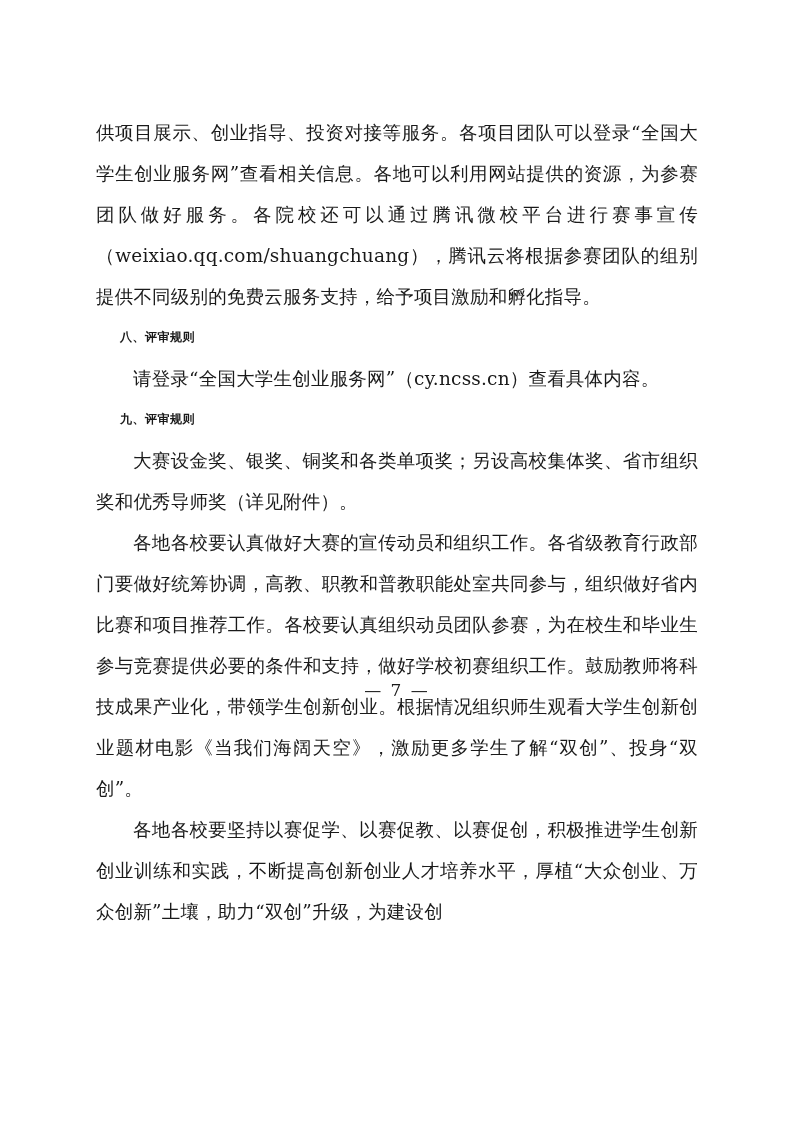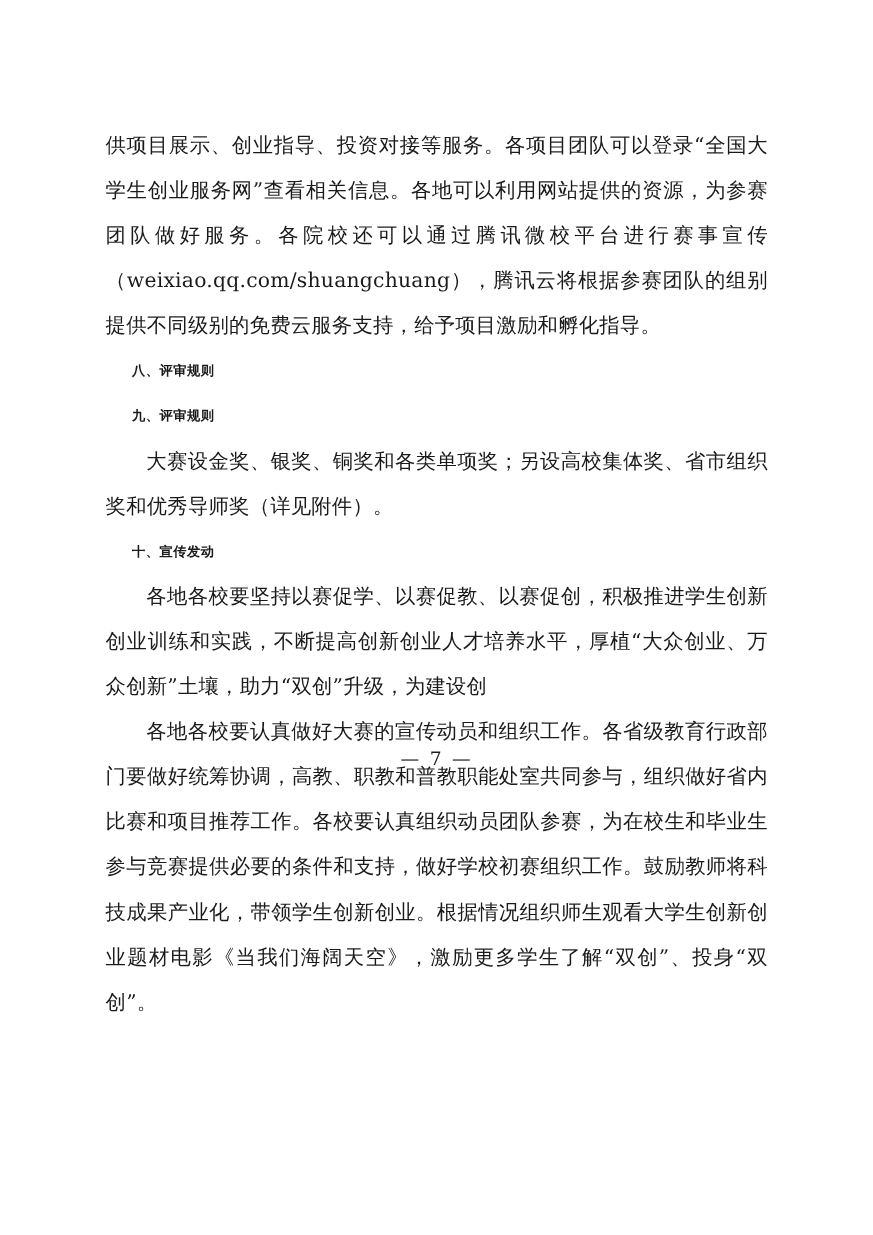--- a/index.html
+++ b/index.html
@@ -60,27 +60,27 @@
 </head>
 <body>
 
 <div class="page">
   <div class="doc-body">
 
     <p class="cont">供项目展示、创业指导、投资对接等服务。各项目团队可以登录“全国大学生创业服务网”查看相关信息。各地可以利用网站提供的资源，为参赛团队做好服务。各院校还可以通过腾讯微校平台进行赛事宣传（weixiao.qq.com/shuangchuang），腾讯云将根据参赛团队的组别提供不同级别的免费云服务支持，给予项目激励和孵化指导。</p>
 
     <h2 class="section">八、评审规则</h2>
 
+    <p class="para">请登录“全国大学生创业服务网”（cy.ncss.cn）查看具体内容。</p>
 
     <h2 class="section">九、评审规则</h2>
 
     <p class="para">大赛设金奖、银奖、铜奖和各类单项奖；另设高校集体奖、省市组织奖和优秀导师奖（详见附件）。</p>
 
-    <h2 class="section">十、宣传发动</h2>
+
+    <p class="para">各地各校要认真做好大赛的宣传动员和组织工作。各省级教育行政部门要做好统筹协调，高教、职教和普教职能处室共同参与，组织做好省内比赛和项目推荐工作。各校要认真组织动员团队参赛，为在校生和毕业生参与竞赛提供必要的条件和支持，做好学校初赛组织工作。鼓励教师将科技成果产业化，带领学生创新创业。根据情况组织师生观看大学生创新创业题材电影《当我们海阔天空》，激励更多学生了解“双创”、投身“双创”。</p>
 
     <p class="para">各地各校要坚持以赛促学、以赛促教、以赛促创，积极推进学生创新创业训练和实践，不断提高创新创业人才培养水平，厚植“大众创业、万众创新”土壤，助力“双创”升级，为建设创</p>
-
-    <p class="para">各地各校要认真做好大赛的宣传动员和组织工作。各省级教育行政部门要做好统筹协调，高教、职教和普教职能处室共同参与，组织做好省内比赛和项目推荐工作。各校要认真组织动员团队参赛，为在校生和毕业生参与竞赛提供必要的条件和支持，做好学校初赛组织工作。鼓励教师将科技成果产业化，带领学生创新创业。根据情况组织师生观看大学生创新创业题材电影《当我们海阔天空》，激励更多学生了解“双创”、投身“双创”。</p>
 
   </div>
 
   <div class="page-number">— 7 —</div>
 </div>
 
 </body></html>

